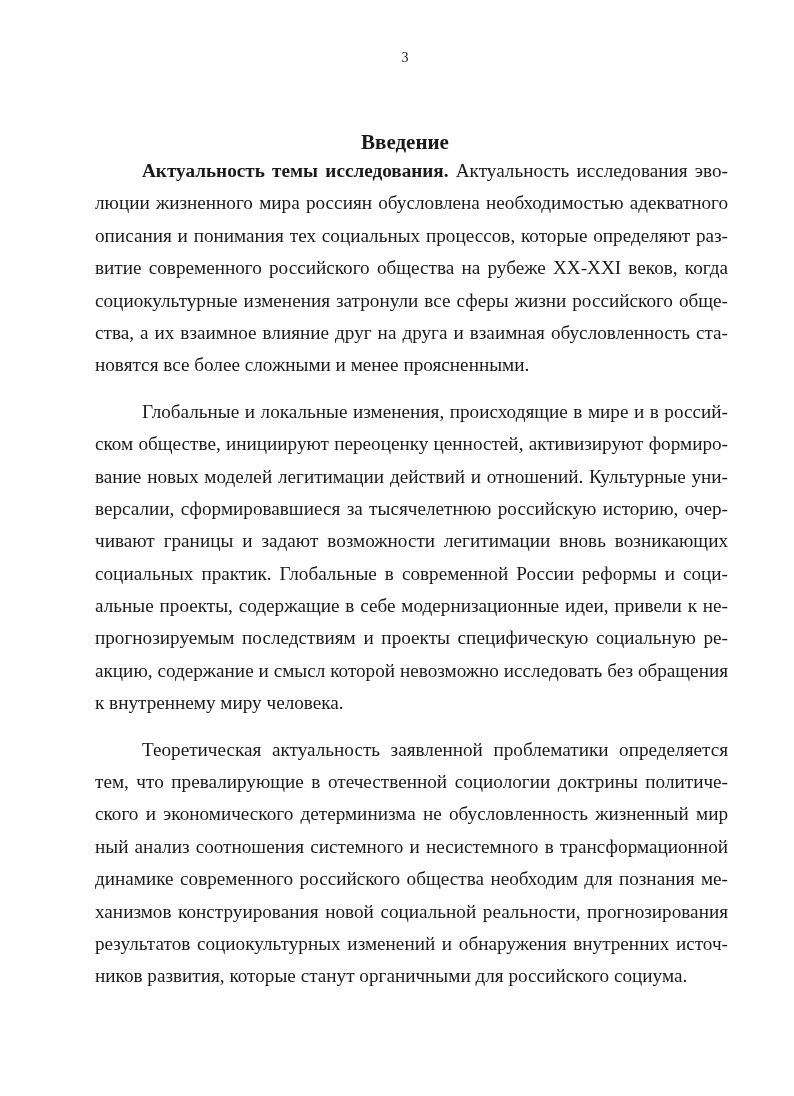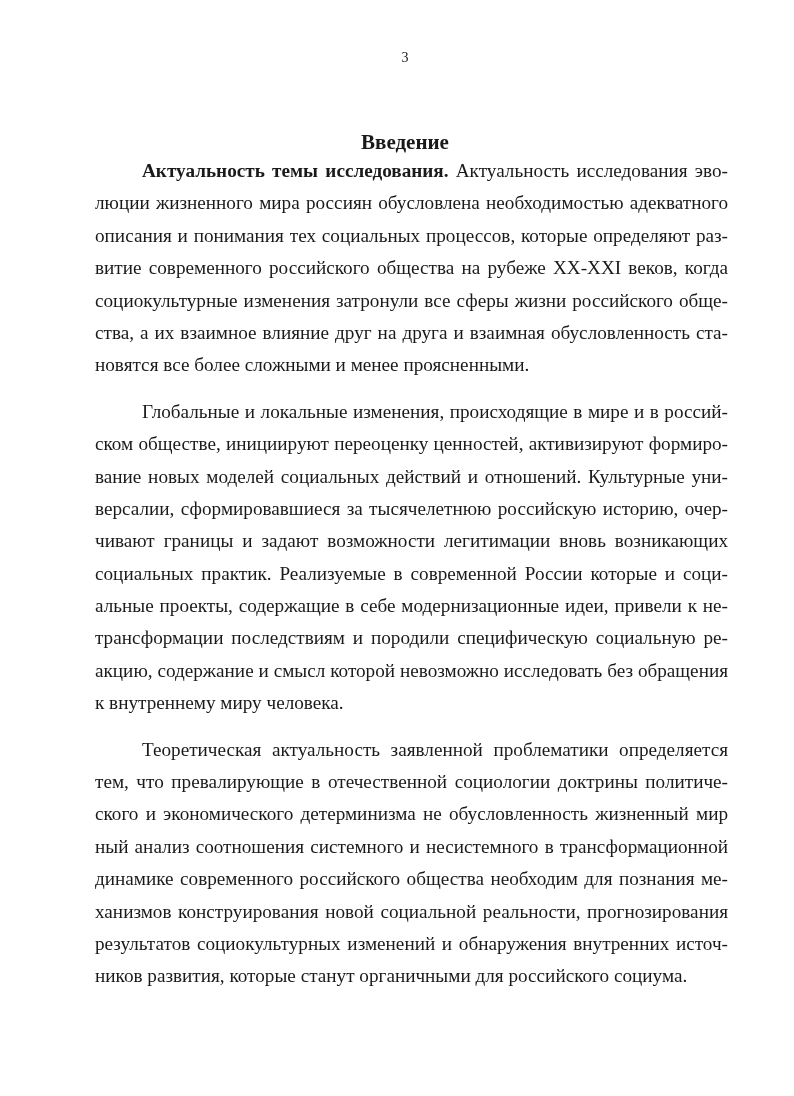--- a/index.html
+++ b/index.html
@@ -46,26 +46,26 @@
     <span class="line">социокультурные изменения затронули все сферы жизни российского обще-</span>
     <span class="line">ства, а их взаимное влияние друг на друга и взаимная обусловленность ста-</span>
     <span class="line last">новятся все более сложными и менее проясненными.</span>
   </div>
 
   <div class="para-gap"></div>
 
   <div>
     <span class="line indent">Глобальные и локальные изменения, происходящие в мире и в россий-</span>
     <span class="line">ском обществе, инициируют переоценку ценностей, активизируют формиро-</span>
-    <span class="line">вание новых моделей социальных действий и отношений. Культурные уни-</span>
+    <span class="line">вание новых моделей легитимации действий и отношений. Культурные уни-</span>
     <span class="line">версалии, сформировавшиеся за тысячелетнюю российскую историю, очер-</span>
     <span class="line">чивают границы и задают возможности легитимации вновь возникающих</span>
-    <span class="line">социальных практик. Реализуемые в современной России которые и соци-</span>
+    <span class="line">социальных практик. Глобальные в современной России реформы и соци-</span>
     <span class="line">альные проекты, содержащие в себе модернизационные идеи, привели к не-</span>
-    <span class="line">трансформации последствиям и породили специфическую социальную ре-</span>
+    <span class="line">прогнозируемым последствиям и проекты специфическую социальную ре-</span>
     <span class="line">акцию, содержание и смысл которой невозможно исследовать без обращения</span>
     <span class="line last">к внутреннему миру человека.</span>
   </div>
 
   <div class="para-gap"></div>
 
   <div>
     <span class="line indent">Теоретическая актуальность заявленной проблематики определяется</span>
     <span class="line">тем, что превалирующие в отечественной социологии  доктрины политиче-</span>
     <span class="line">ского и экономического детерминизма не обусловленность жизненный мир</span>

